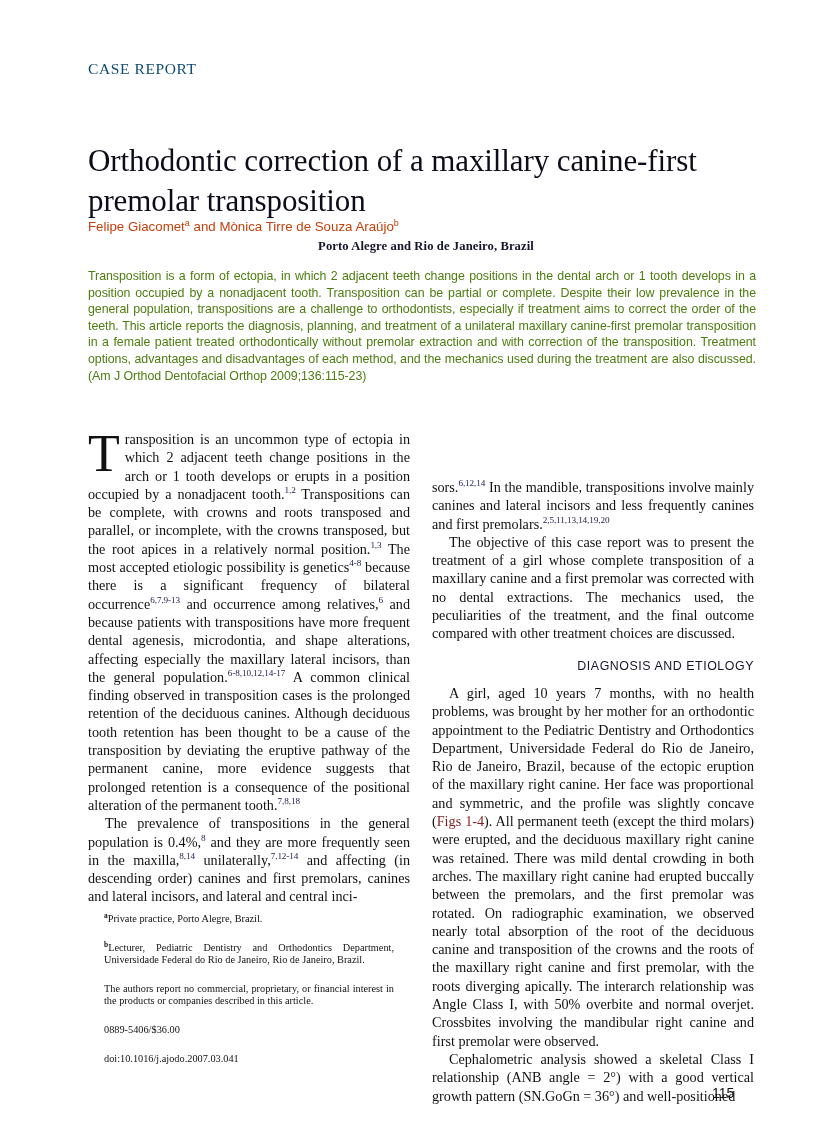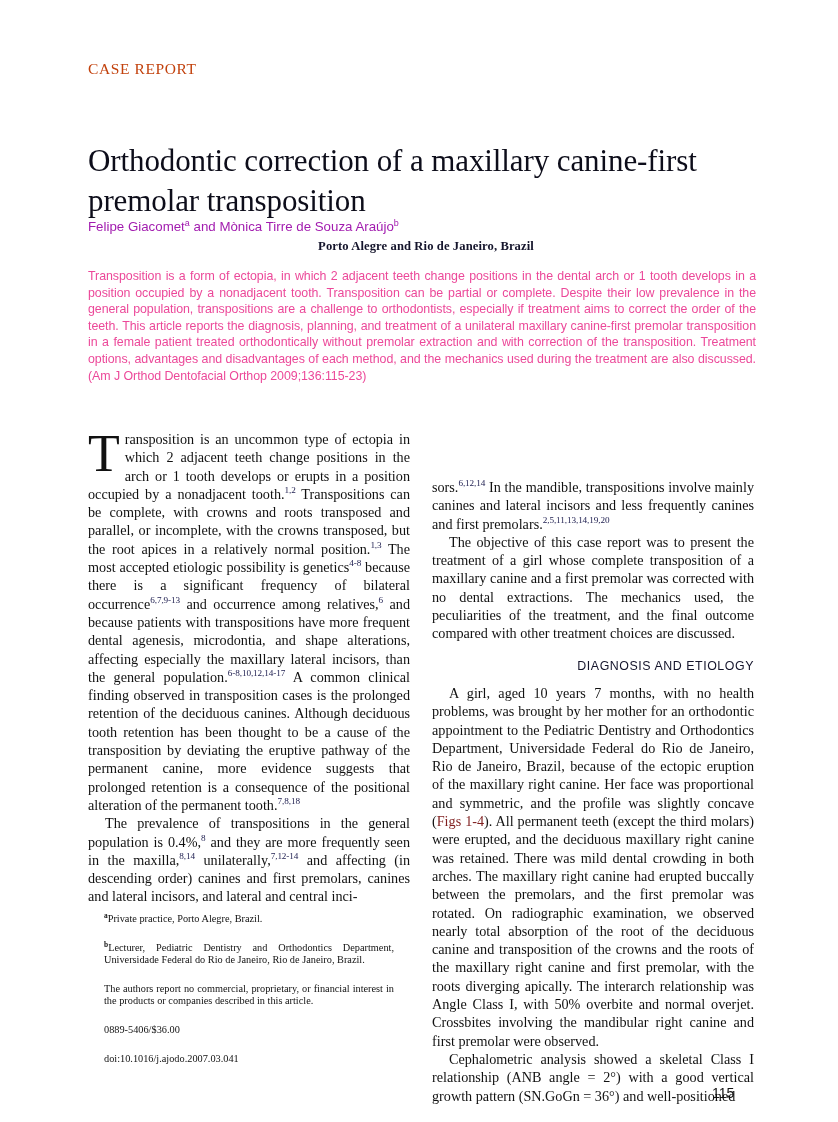--- a/index.html
+++ b/index.html
@@ -25,21 +25,21 @@
 
   
   .case-report-label {
     position: absolute;
     left: 88px;
     top: 60px;
     font-family: "Liberation Serif", serif;
     font-size: 15.5px;
     letter-spacing: 0.6px;
     font-weight: 400;
-    color: #c2410c;
+    color: #0c4a6e;
   }
 
   
   .title {
     position: absolute;
     left: 88px;
     top: 120px;
     width: 676px;
     font-family: "Liberation Serif", serif;
     font-size: 31px;
@@ -51,21 +51,21 @@
 
   
   .authors {
     position: absolute;
     left: 88px;
     top: 218px;
     width: 676px;
     font-family: "Liberation Sans", sans-serif;
     font-size: 13.3px;
     line-height: 17px;
-    color: #a21caf;
+    color: #c2410c;
   }
   .authors sup {
     font-size: 9px;
     vertical-align: super;
     line-height: 0;
   }
   .affil {
     position: absolute;
     left: 88px;
     top: 239px;
@@ -81,21 +81,21 @@
   
   .abstract {
     position: absolute;
     left: 88px;
     top: 268px;
     width: 668px;
     font-family: "Liberation Sans", sans-serif;
     font-size: 12.4px;
     line-height: 16.6px;
     text-align: justify;
-    color: #ec4899;
+    color: #4d7c0f;
     letter-spacing: -0.05px;
   }
 
   
   .col {
     position: absolute;
     top: 430px;
     width: 322px;
     font-family: "Liberation Serif", serif;
     font-size: 14.2px;

